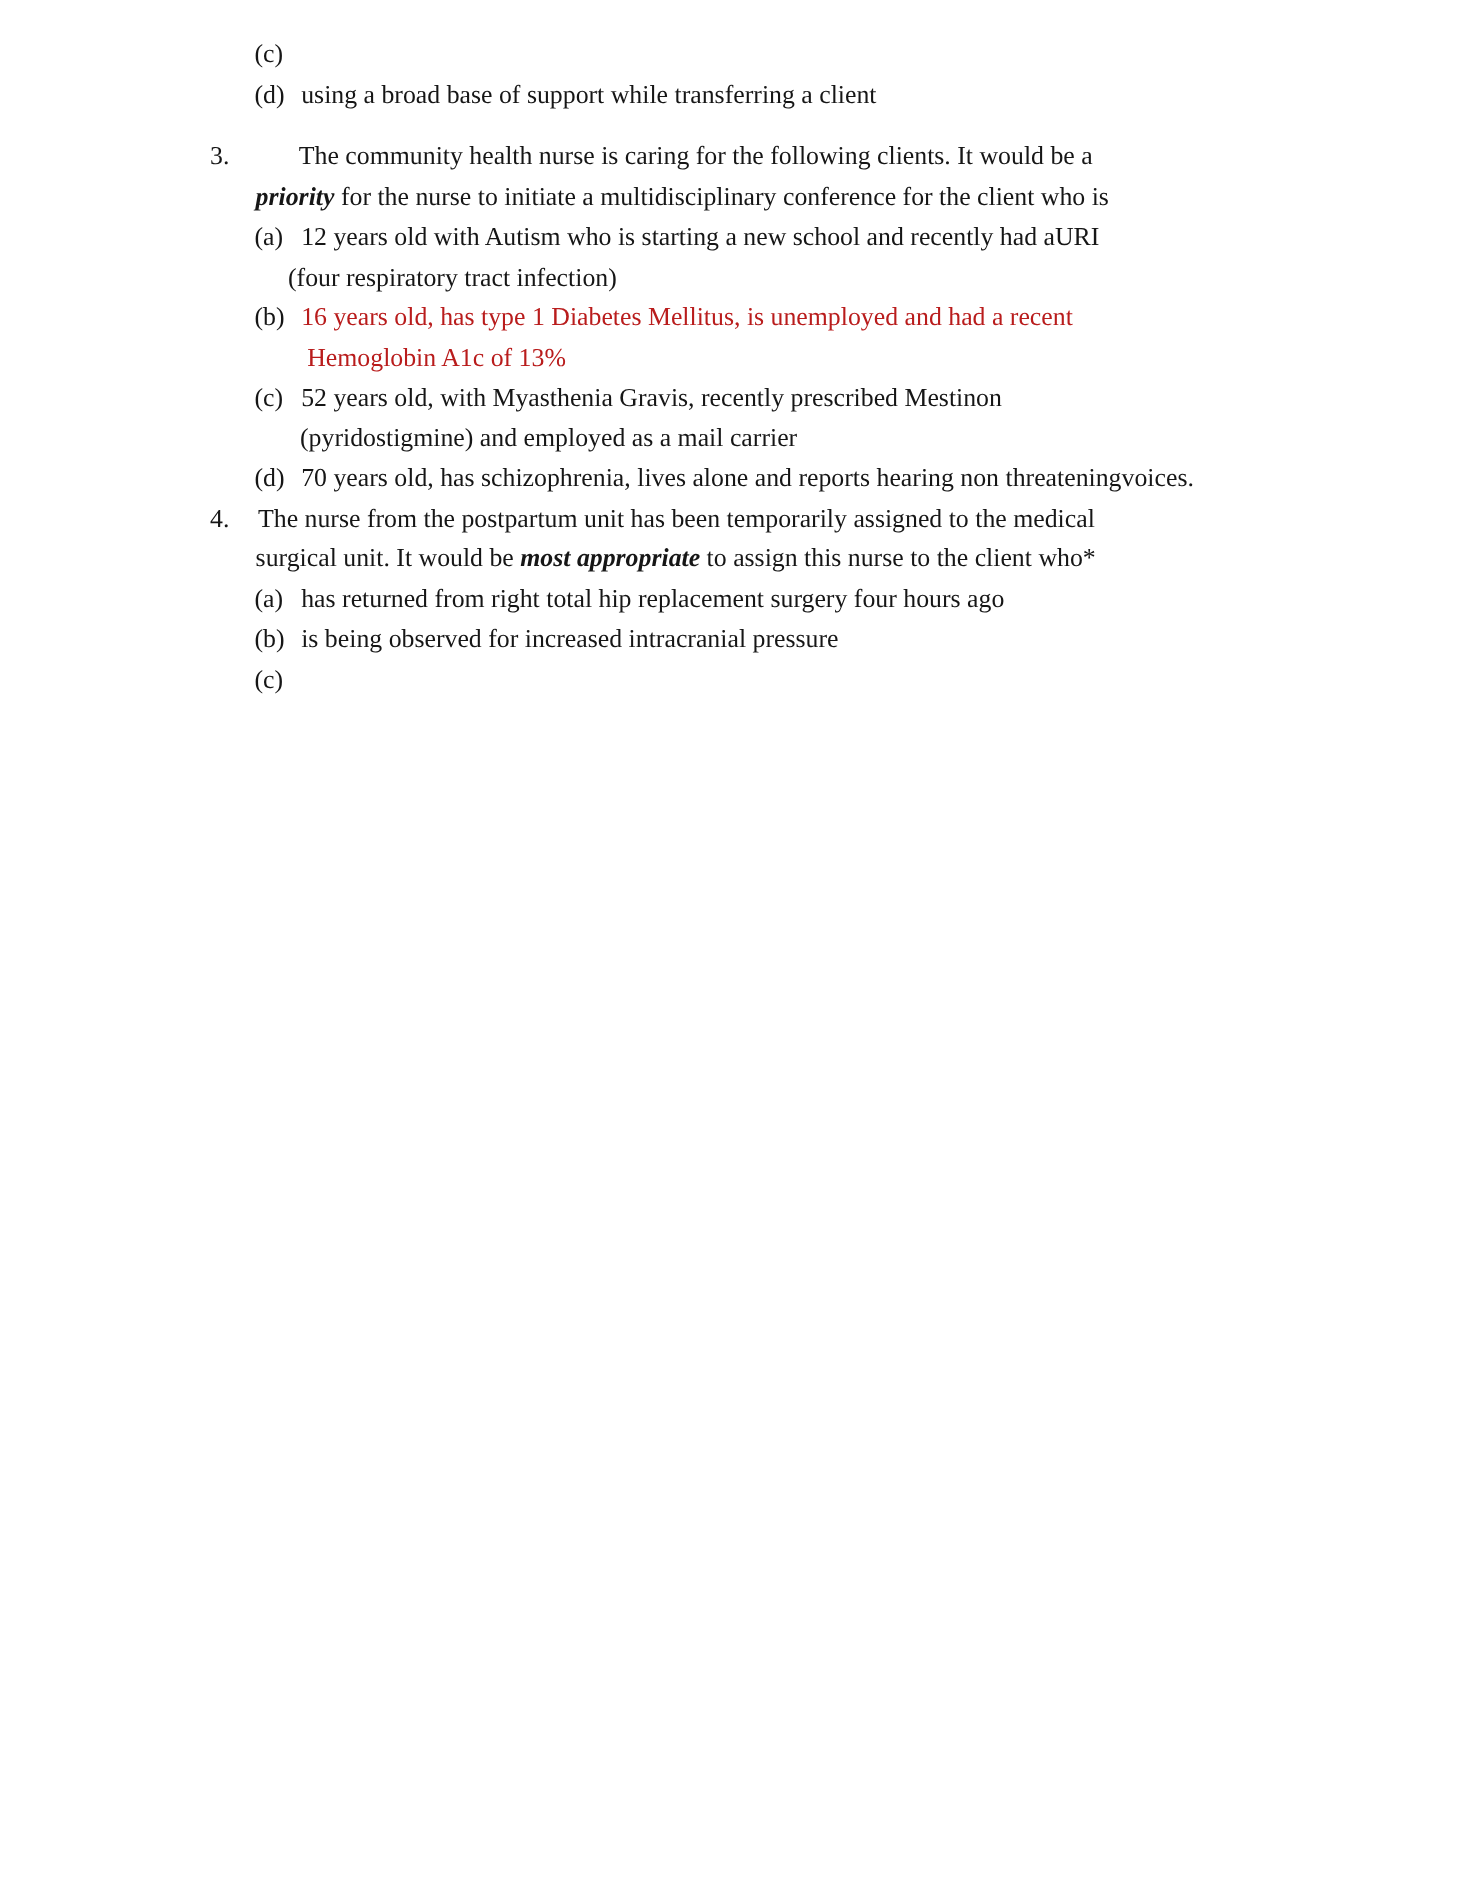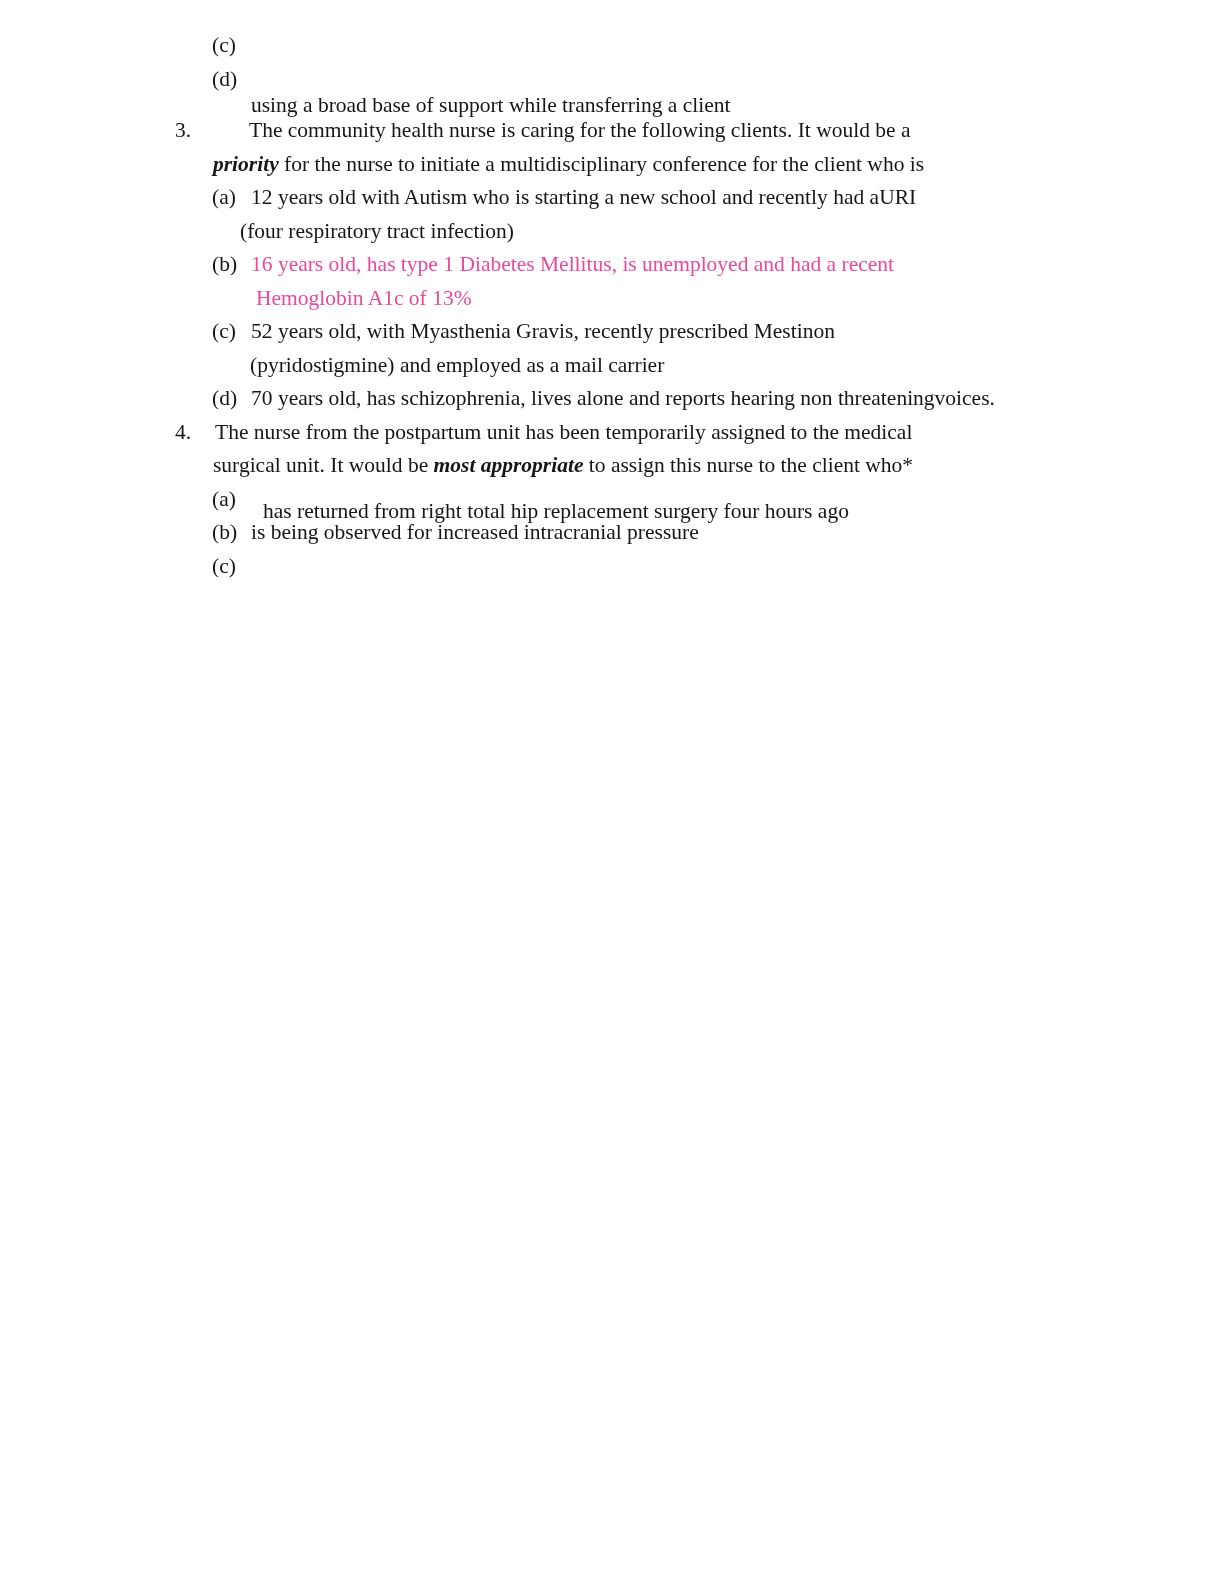--- a/index.html
+++ b/index.html
@@ -30,38 +30,38 @@
     white-space: pre;
   }
   .line .marker {
     position: absolute;
     top: 0;
   }
   .line .text {
     position: absolute;
     top: 0;
   }
-  .red { color: #ec4899; }
+  .red { color: #b91c1c; }
   .bi  { font-weight: bold; font-style: italic; }
 </style>
 </head>
 <body>
 
 <div class="page">
   <div class="content">
       <div class="line"><span class="marker" style="left: 212px;">(c)</span></div>
-      <div class="line"><span class="marker" style="left: 212px;">(d)</span><span class="text" style="left: 251px; margin-top: 26px;"><span>using a broad base of support while transferring a client</span></span></div>
+      <div class="line"><span class="marker" style="left: 212px;">(d)</span><span class="text" style="left: 251px;"><span>using a broad base of support while transferring a client</span></span></div>
       <div class="line" style="margin-top: 18px;"><span class="marker" style="left: 175px;">3.</span><span class="text" style="left: 249px;"><span>The community health nurse is caring for the following clients. It would be a</span></span></div>
       <div class="line"><span class="text" style="left: 213px;"><span class="bi">priority</span><span> for the nurse to initiate a multidisciplinary conference for the client who is</span></span></div>
       <div class="line"><span class="marker" style="left: 212px;">(a)</span><span class="text" style="left: 251px;"><span>12 years old with Autism who is starting a new school and recently had aURI</span></span></div>
       <div class="line"><span class="text" style="left: 240px;"><span>(four respiratory tract infection)</span></span></div>
       <div class="line"><span class="marker" style="left: 212px;">(b)</span><span class="text red" style="left: 251px;"><span>16 years old, has type 1 Diabetes Mellitus, is unemployed and had a recent</span></span></div>
       <div class="line"><span class="text red" style="left: 256px;"><span>Hemoglobin A1c of 13%</span></span></div>
       <div class="line"><span class="marker" style="left: 212px;">(c)</span><span class="text" style="left: 251px;"><span>52 years old, with Myasthenia Gravis, recently prescribed Mestinon</span></span></div>
       <div class="line"><span class="text" style="left: 250px;"><span>(pyridostigmine) and employed as a mail carrier</span></span></div>
       <div class="line"><span class="marker" style="left: 212px;">(d)</span><span class="text" style="left: 251px; text-align: center;"><span>70 years old, has schizophrenia, lives alone and reports hearing non threateningvoices.</span></span></div>
       <div class="line"><span class="marker" style="left: 175px;">4.</span><span class="text" style="left: 215px; text-align: right;"><span>The nurse from the postpartum unit has been temporarily assigned to the medical</span></span></div>
       <div class="line"><span class="text" style="left: 213px;"><span>surgical unit. It would be </span><span class="bi">most appropriate</span><span> to assign this nurse to the client who*</span></span></div>
-      <div class="line"><span class="marker" style="left: 212px;">(a)</span><span class="text" style="left: 263px; margin-top: 12px;"><span>has returned from right total hip replacement surgery four hours ago</span></span></div>
+      <div class="line"><span class="marker" style="left: 212px;">(a)</span><span class="text" style="left: 251px;"><span>has returned from right total hip replacement surgery four hours ago</span></span></div>
       <div class="line"><span class="marker" style="left: 212px;">(b)</span><span class="text" style="left: 251px;"><span>is being observed for increased intracranial pressure</span></span></div>
       <div class="line"><span class="marker" style="left: 212px;">(c)</span></div>
     </div>
 </div>
 
 </body></html>

